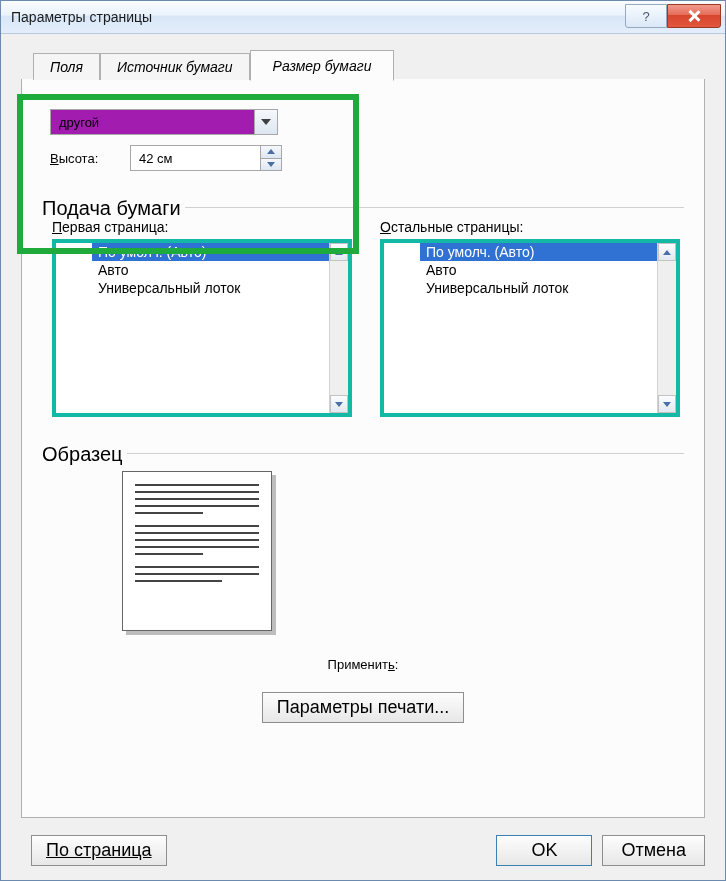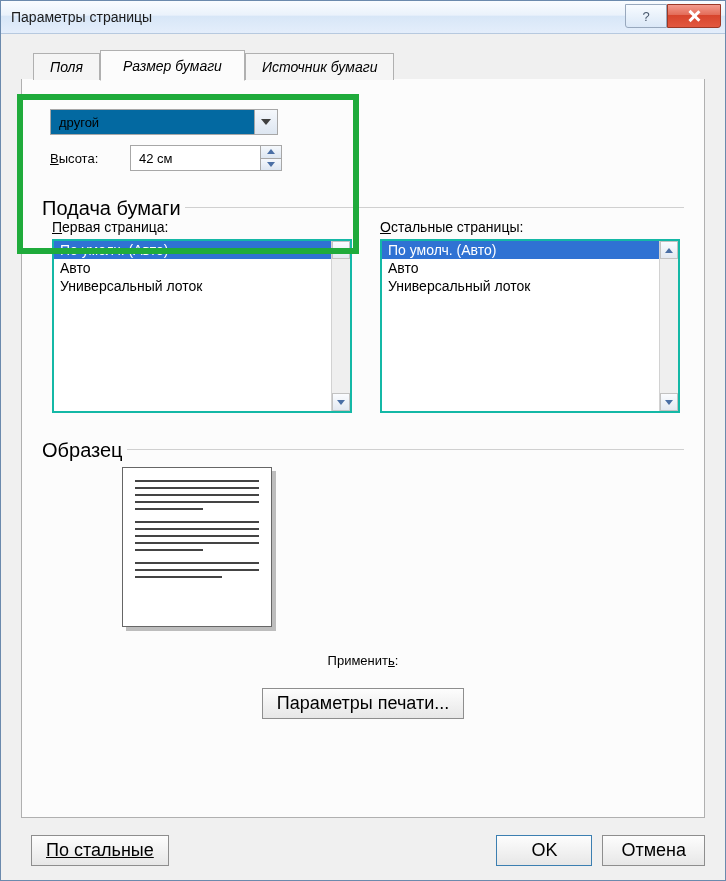--- a/index.html
+++ b/index.html
@@ -75,21 +75,21 @@
     position:absolute; left:16px; top:93px; width:342px; height:160px;
     border:6px solid #1fab3b; box-sizing:border-box; pointer-events:none; z-index:50;
   }
   
   .size-block{margin:10px 0 0 8px;}
   .row{display:flex; align-items:center; height:30px; margin-bottom:6px;}
   .row .lbl{width:80px;}
   .ul{text-decoration:underline;}
   .combo{
     display:flex; align-items:center; width:226px; height:24px;
-    border:1px solid #a7a7a7; background:#0369a1;
+    border:1px solid #a7a7a7; background:#a21caf;
   }
   .combo .val{flex:1; padding:0 8px;}
   .combo .ddbtn{
     width:22px; height:100%; border-left:1px solid #a7a7a7;
     background:linear-gradient(to bottom,#f5f8fc,#dde6f1);
     display:flex; align-items:center; justify-content:center;
   }
   .tri{width:0;height:0;border-left:5px solid transparent;border-right:5px solid transparent;border-top:6px solid #404040;}
   .spin{
     display:flex; align-items:center; width:150px; height:24px;
@@ -109,22 +109,23 @@
     border-top:1px solid #d0d0d0;
   }
   .group .legend{
     position:absolute; left:0; top:0; background:#fcfcfc; padding:0 4px 0 0;
     font-size:20px;
   }
   .feed{display:flex; gap:28px; margin-top:4px;}
   .feedcol{flex:1;}
   .feedcol .flabel{margin-bottom:4px; font-size:14px;}
   .listbox{
-    border:2px solid #14b8a6; background:#fff; height:170px; overflow:hidden;
+    border:4px solid #14b8a6; background:#fff; height:170px; overflow:hidden;
     display:flex;
+    padding-left:36px;
   }
   .listbox .items{flex:1;}
   .listbox .item{padding:1px 6px; font-size:14px; white-space:nowrap;}
   .listbox .item.sel{background:#2f72d3; color:#fff;}
   .scrollbar{width:18px; background:#efefef; border-left:1px solid #d2d2d2; position:relative;}
   .scrollbar .sbtn{height:18px; background:linear-gradient(to bottom,#fafcff,#e3e9f1); border:1px solid #c2c2c2; box-sizing:border-box;
     display:flex; align-items:center; justify-content:center;}
   .scrollbar .sbtn.bot{position:absolute; bottom:0; left:0; right:0;}
   
   .sample{margin-top:22px;}
@@ -166,22 +167,22 @@
     <div class="winbtn help">
       <span>?</span>
     </div>
     <div class="winbtn close">
       <span class="close-x"></span>
     </div>
   </div>
 
   <div class="tabstrip">
     <div class="tab">Поля</div>
+    <div class="tab">Источник бумаги</div>
     <div class="tab active">Размер бумаги</div>
-    <div class="tab">Источник бумаги</div>
   </div>
 
   <div class="green-frame"></div>
 
   <div class="panel">
 
     <div class="size-block">
       <div class="row">
         <div class="combo">
           <div class="val">другой</div>
@@ -271,19 +272,19 @@
 
     <div class="applyrow">
       <div><span>Применит</span><span class="ul">ь</span>:</div>
       <div class="spacer"></div>
       <div class="btn">Параметры печати...</div>
     </div>
 
   </div>
 
   <div class="footer">
-    <div class="btn"><span class="ul">По стальные</span></div>
+    <div class="btn"><span class="ul">По страница</span></div>
     <div class="spacer"></div>
     <div class="btn ok">OK</div>
     <div class="btn cancel">Отмена</div>
   </div>
 
 </div>
 
 </body></html>

